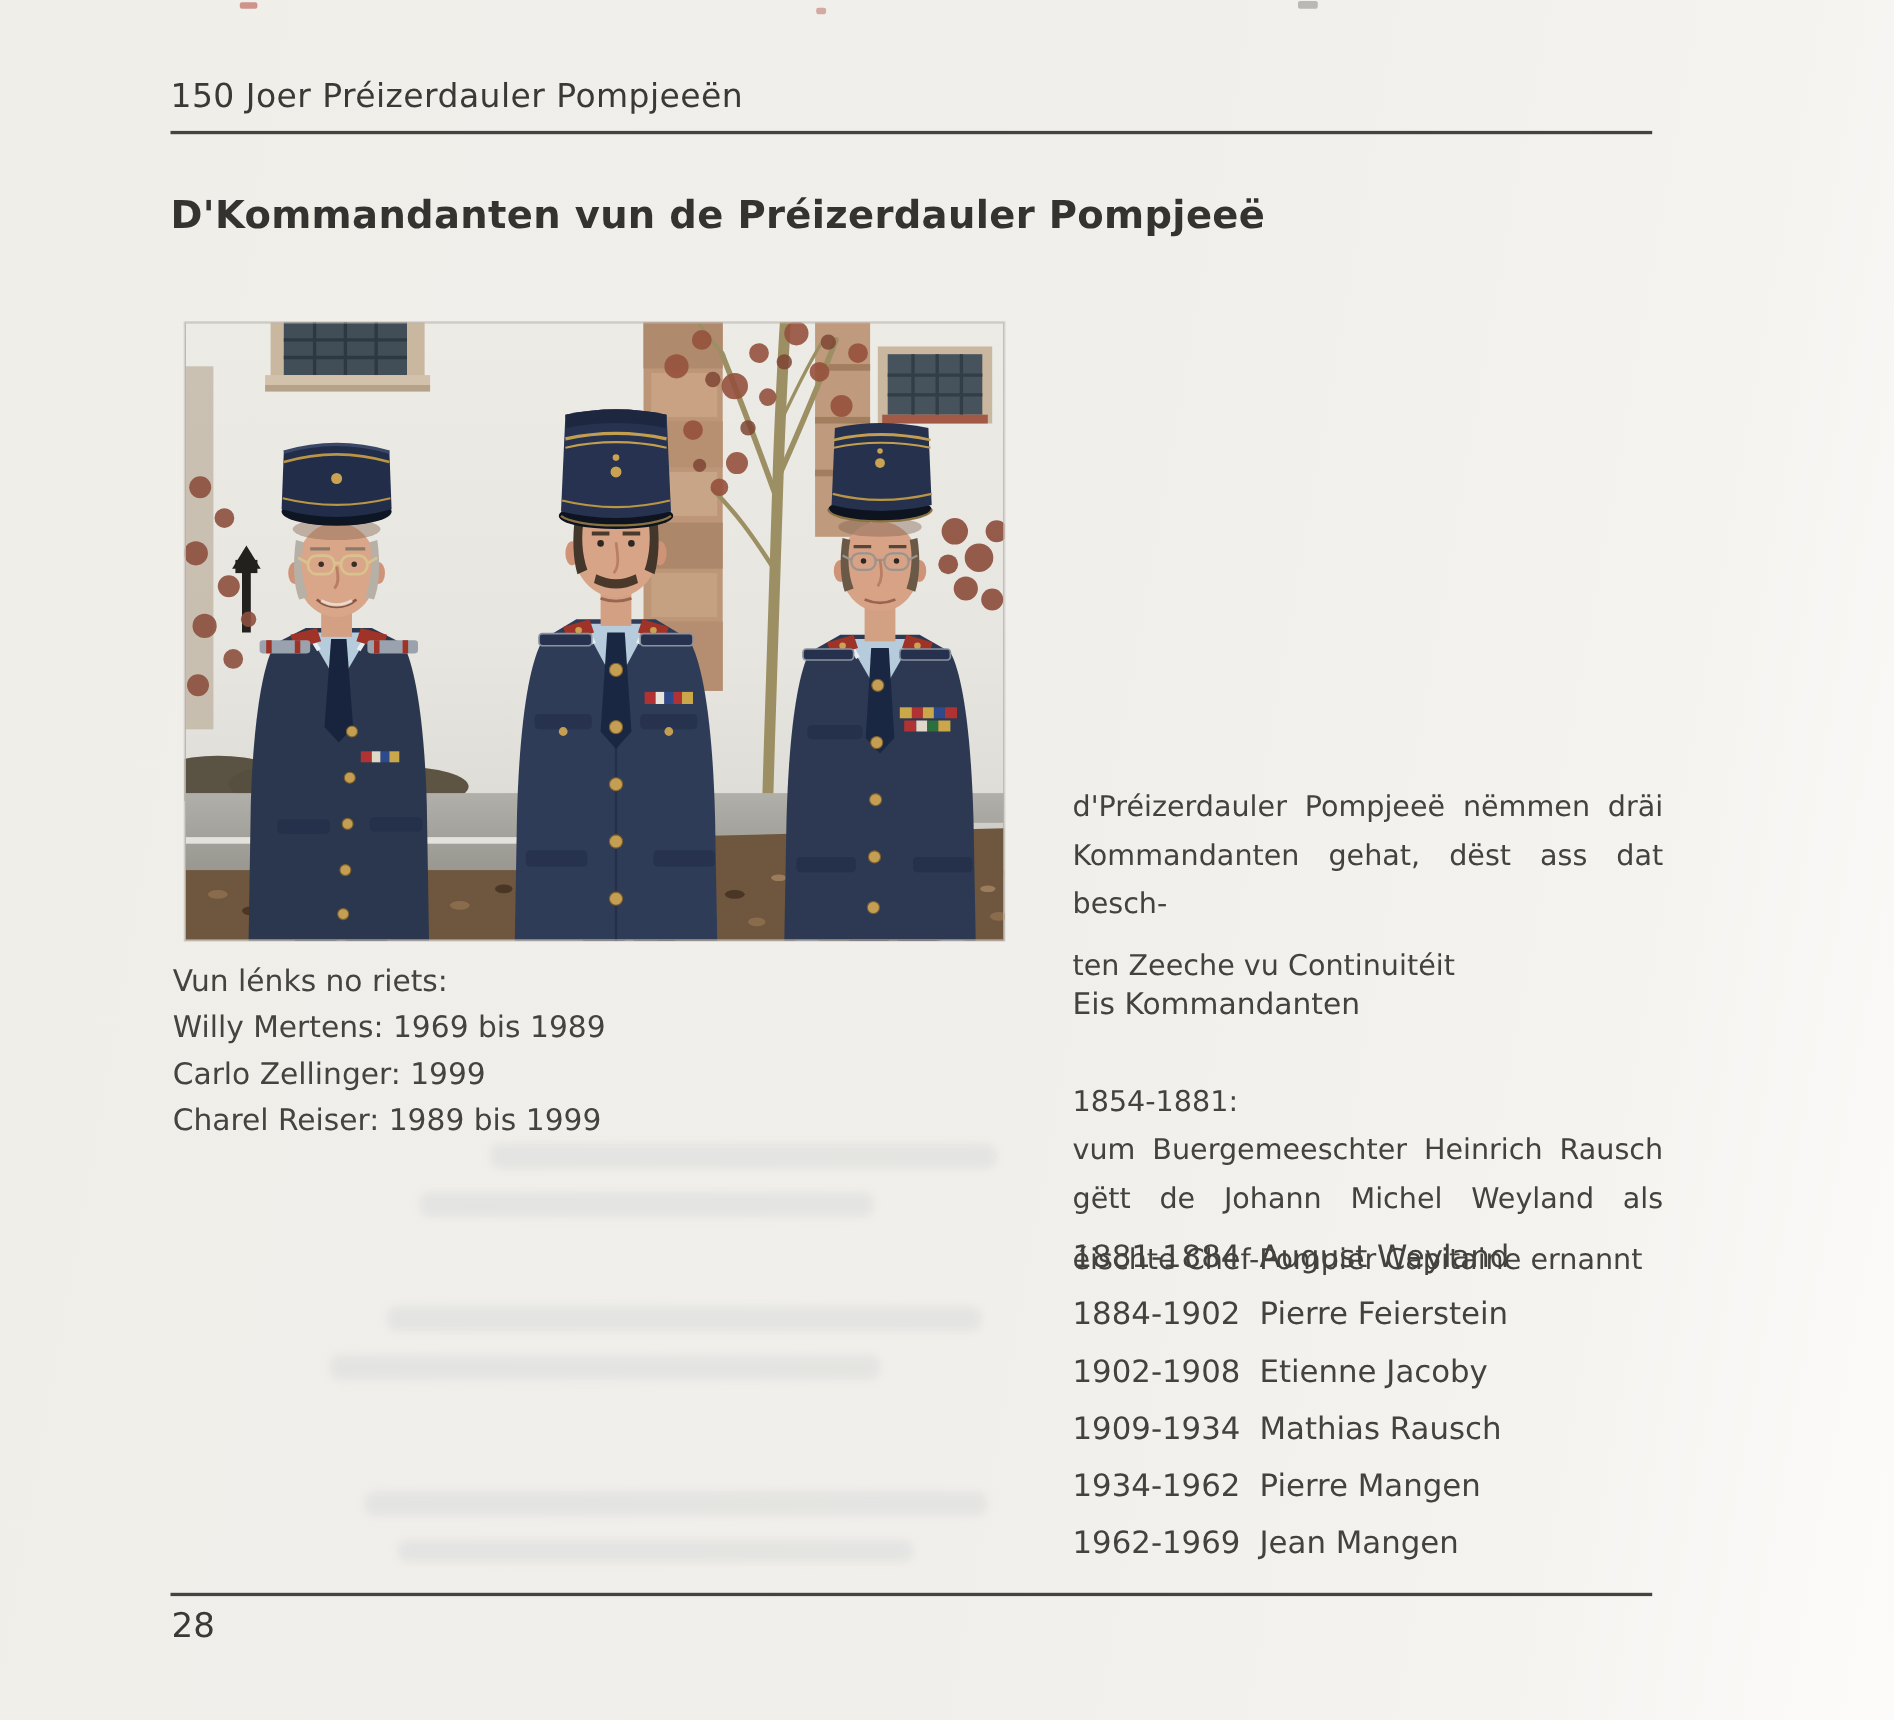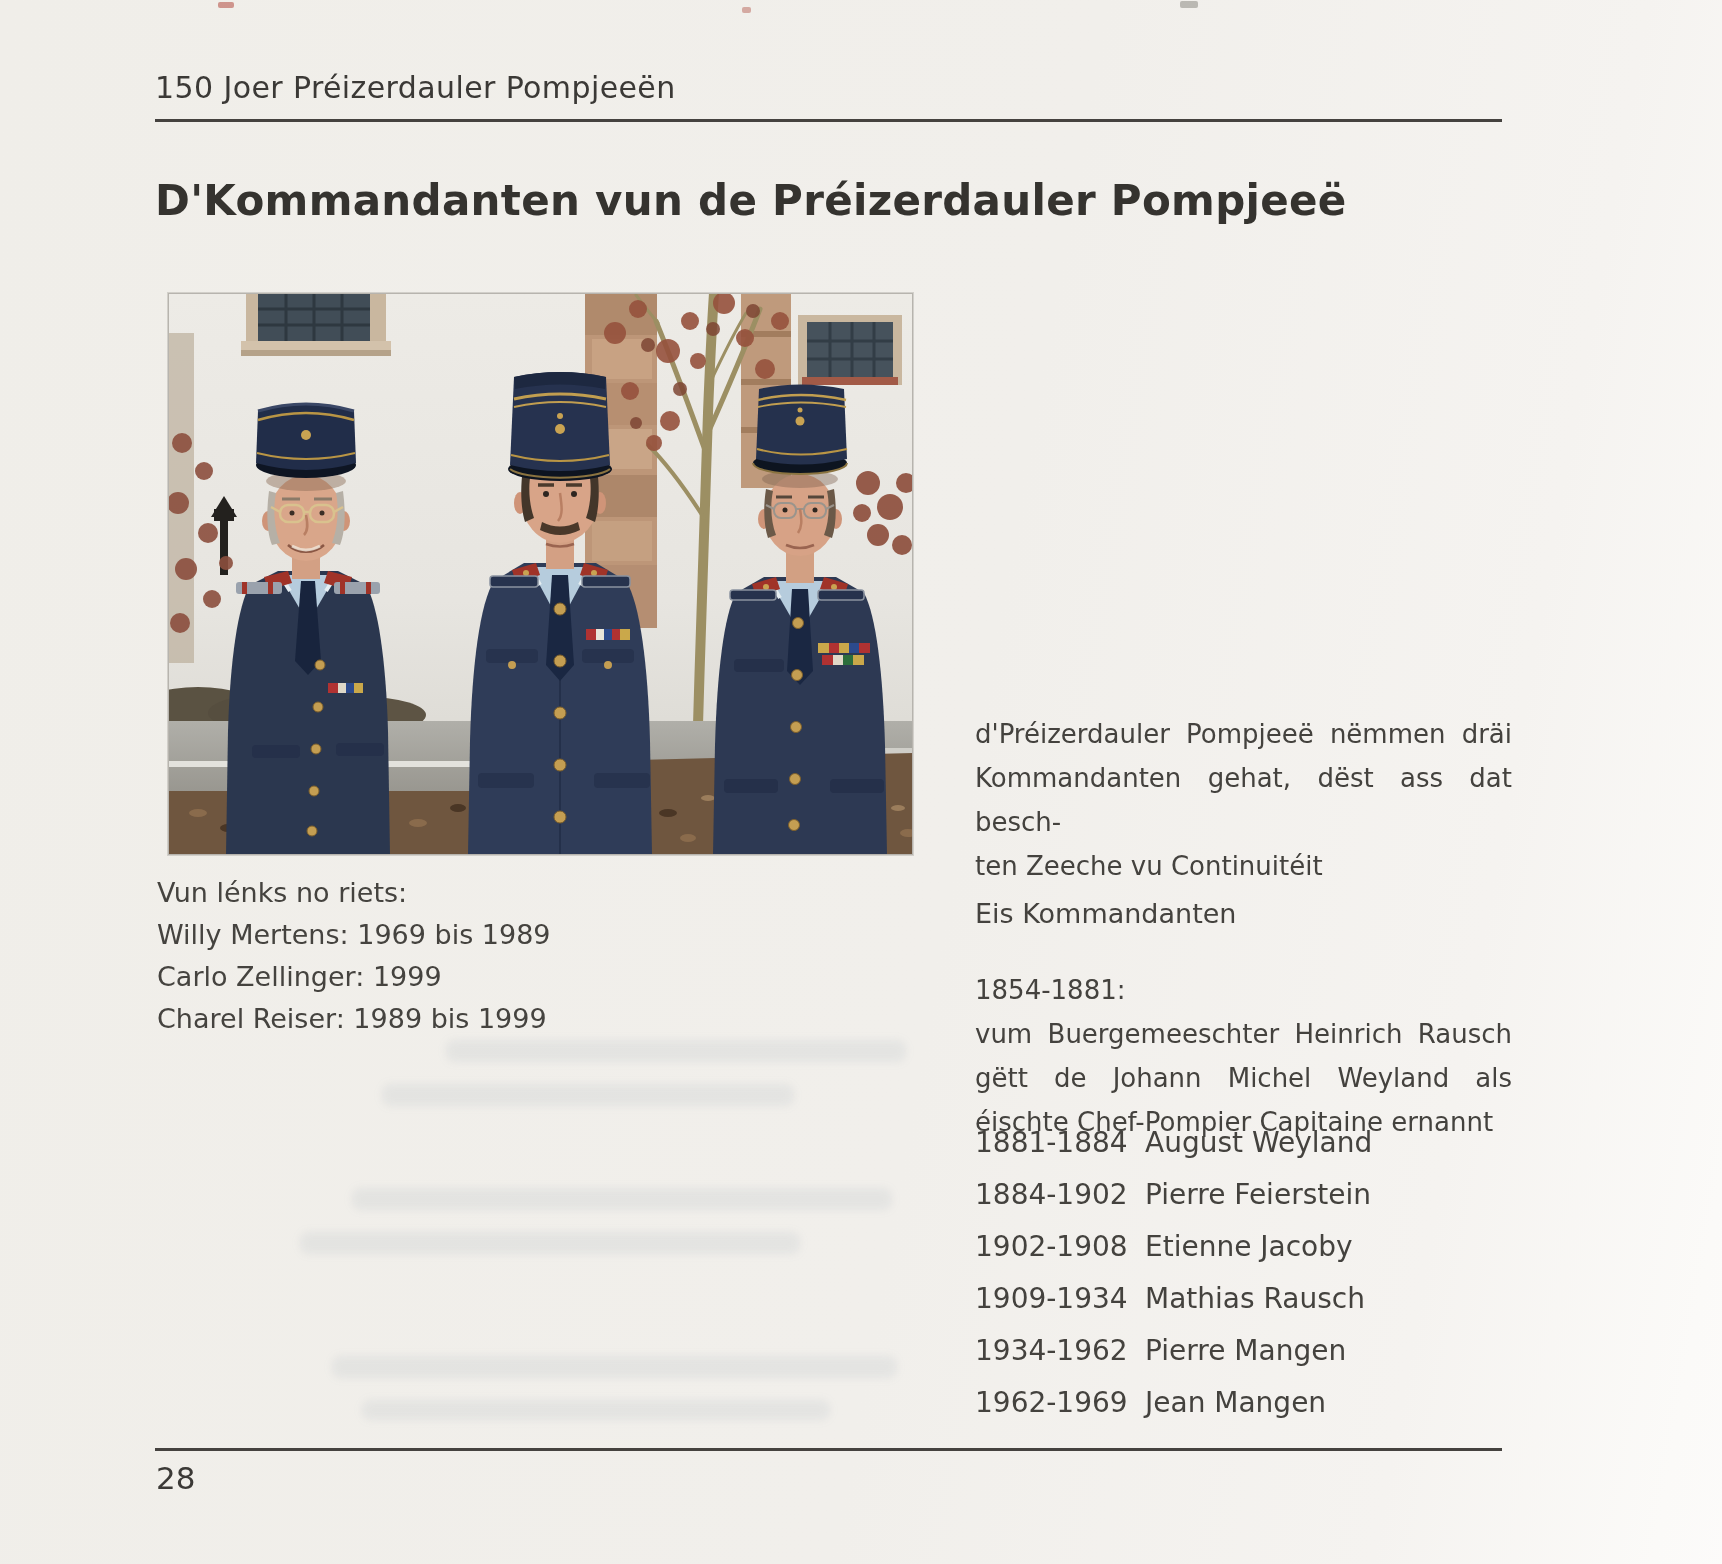--- a/index.html
+++ b/index.html
@@ -22,39 +22,39 @@
     position:absolute;left:155px;top:70px;
     font-size:30px;letter-spacing:.4px;color:#3b3936;
     white-space:nowrap;
   }
   .rule{position:absolute;left:155px;width:1347px;height:3px;background:#45423f;}
   .rule-top{top:119px;}
   .rule-bottom{top:1448px;}
 
   .page-title{
     position:absolute;left:155px;top:176px;
-    font-size:42px;font-weight:700;letter-spacing:.3px;color:#35332f;
+    font-size:35px;font-weight:700;letter-spacing:.3px;color:#35332f;
     white-space:nowrap;margin:0;
   }
 
   .photo{
     position:absolute;left:168px;top:293px;width:745px;height:562px;
     margin:0;line-height:0;
     box-shadow:0 0 0 1px rgba(120,115,108,.25);
     background:#e8e6e1;
   }
 
   .caption{position:absolute;left:157px;top:872px;width:560px;}
   .caption div{font-size:27px;line-height:42px;color:#45433f;white-space:nowrap;}
 
   .rcol{position:absolute;left:975px;width:537px;}
   .rcol-intro{top:712px;}
   .rtext{font-size:26px;line-height:44px;color:#44423e;}
   .jline{text-align:justify;text-align-last:justify;}
-  .nline{text-align:left;white-space:nowrap;}
+  .nline{text-align:left;white-space:nowrap;margin-top:12px;}
   .subhead{position:absolute;left:975px;top:898px;font-size:27px;color:#44423e;white-space:nowrap;}
   .rcol-entry{top:968px;}
 
   .commanders{position:absolute;left:975px;top:1126px;width:537px;}
   .cmd-row{display:flex;height:52px;align-items:flex-start;}
   .cmd-years{width:142px;flex:none;font-size:28px;color:#44423e;white-space:nowrap;}
   .cmd-name{font-size:28px;color:#44423e;white-space:nowrap;padding-left:28px;}
 
   
   .ghost{position:absolute;background:rgba(105,118,140,.09);filter:blur(4px);border-radius:9px;}

